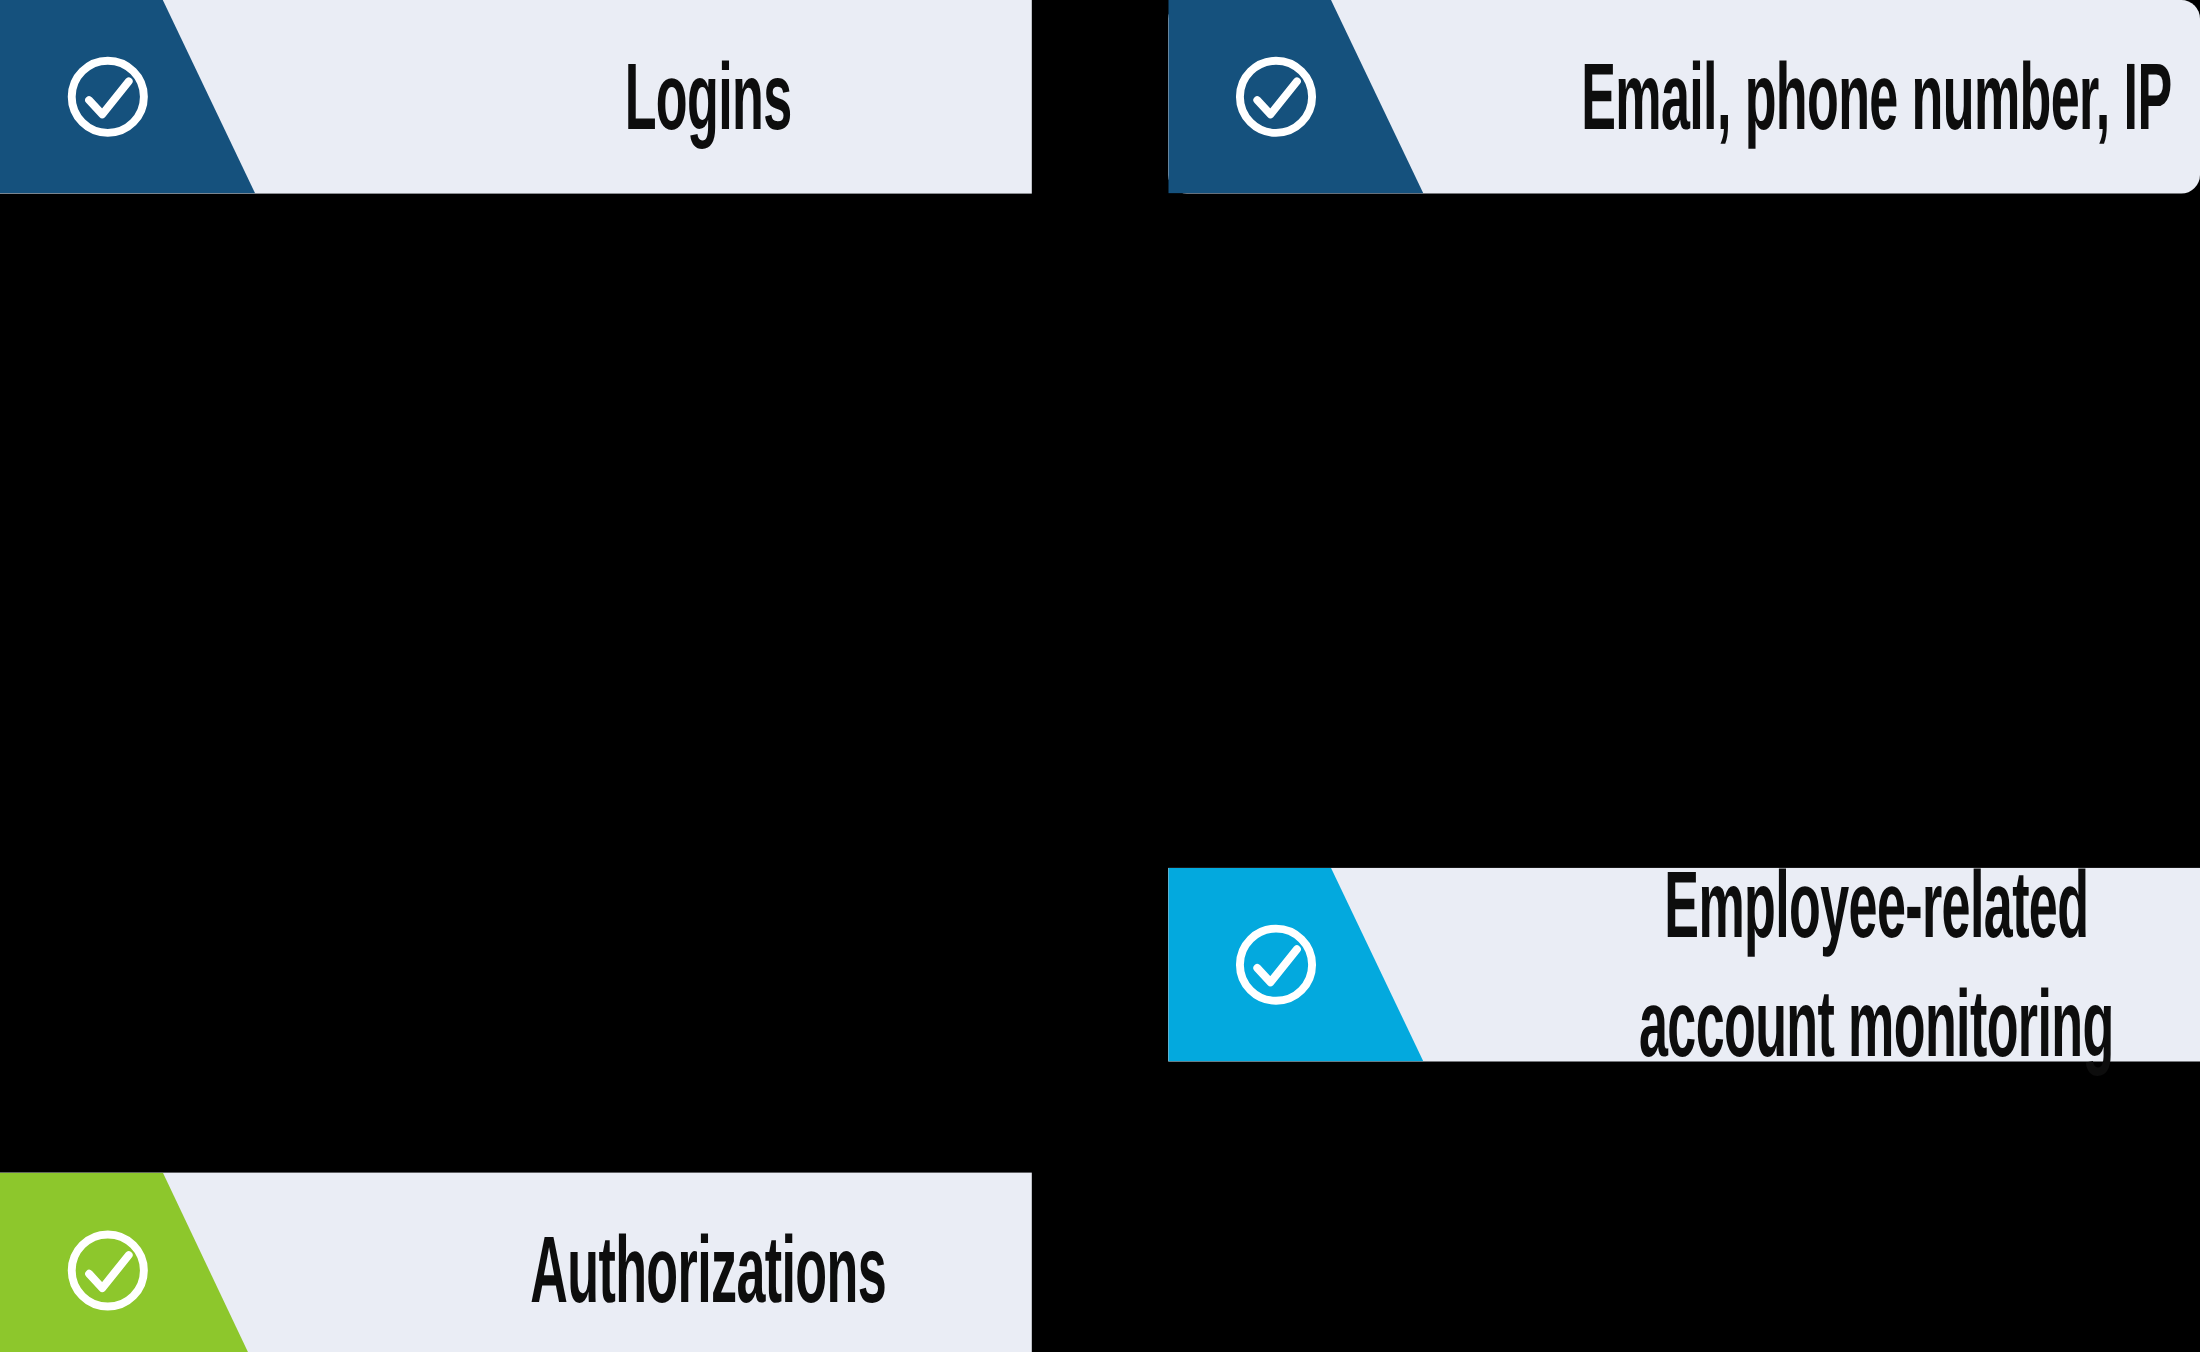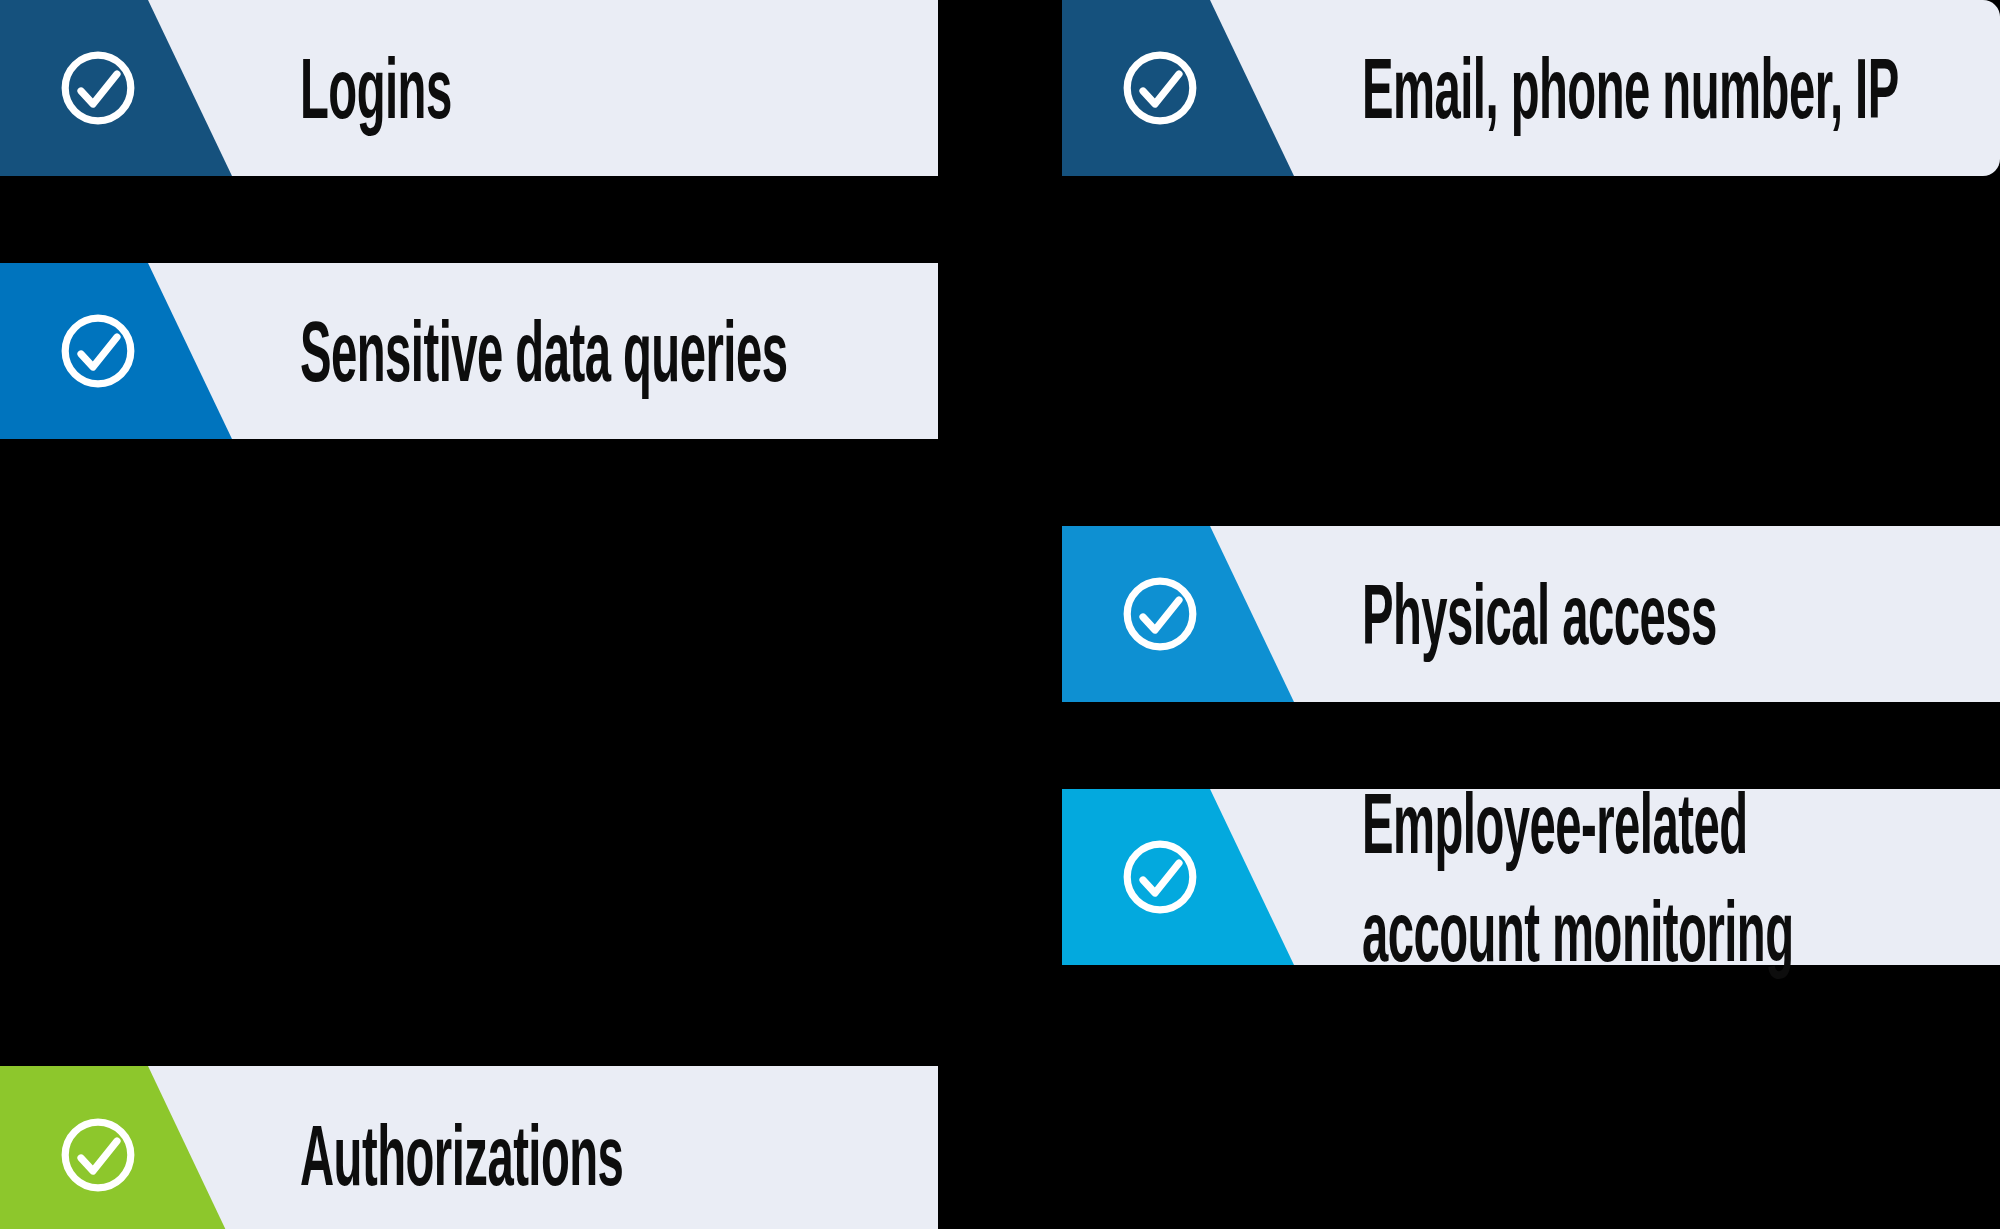--- a/index.html
+++ b/index.html
@@ -3,21 +3,21 @@
 <meta charset="utf-8">
 <style>
   html, body { margin: 0; padding: 0; }
   body {
     width: 2000px; height: 1229px;
     position: relative;
     background: #000000;
     overflow: hidden;
     font-family: "Liberation Sans", sans-serif;
   }
-  .col { position: absolute; top: 0; width: 938px; height: 1229px; }
+  .col { position: absolute; top: 0; width: 938px; height: 1229px; text-align: center; }
   .col-left  { left: 0; }
   .col-right { left: 1062px; }
 
   .row {
     position: absolute;
     left: 0;
     width: 938px; height: 176px;
     background: #EAEDF5;
   }
   .row.cut-bottom { height: 177px; }
@@ -59,30 +59,20 @@
     <div class="flag"></div>
     <span class="check">
       <svg viewBox="0 0 40 40">
           <circle cx="20" cy="20" r="16.4" fill="none" stroke="#fff" stroke-width="3.6"></circle>
           <path d="M11.5 21.5 L17.5 28 L29.5 13" fill="none" stroke="#fff" stroke-width="3.6" stroke-linecap="round" stroke-linejoin="round"></path>
         </svg>
     </span>
     <div class="label">Logins</div>
   </div>
 
-  <div class="row" style="top: 263px; --accent: #0074BE;">
-    <div class="flag"></div>
-    <span class="check">
-      <svg viewBox="0 0 40 40">
-          <circle cx="20" cy="20" r="16.4" fill="none" stroke="#fff" stroke-width="3.6"></circle>
-          <path d="M11.5 21.5 L17.5 28 L29.5 13" fill="none" stroke="#fff" stroke-width="3.6" stroke-linecap="round" stroke-linejoin="round"></path>
-        </svg>
-    </span>
-    <div class="label">Sensitive data queries</div>
-  </div>
 
 
 
   <div class="row cut-bottom" style="top: 1052px; margin-top: 14px; --accent: #8DC72C;">
     <div class="flag"></div>
     <span class="check">
       <svg viewBox="0 0 40 40">
           <circle cx="20" cy="20" r="16.4" fill="none" stroke="#fff" stroke-width="3.6"></circle>
           <path d="M11.5 21.5 L17.5 28 L29.5 13" fill="none" stroke="#fff" stroke-width="3.6" stroke-linecap="round" stroke-linejoin="round"></path>
         </svg>
@@ -99,30 +89,20 @@
     <span class="check">
       <svg viewBox="0 0 40 40">
           <circle cx="20" cy="20" r="16.4" fill="none" stroke="#fff" stroke-width="3.6"></circle>
           <path d="M11.5 21.5 L17.5 28 L29.5 13" fill="none" stroke="#fff" stroke-width="3.6" stroke-linecap="round" stroke-linejoin="round"></path>
         </svg>
     </span>
     <div class="label">Email, phone number, IP</div>
   </div>
 
 
-  <div class="row" style="top: 526px; --accent: #0E90D2;">
-    <div class="flag"></div>
-    <span class="check">
-      <svg viewBox="0 0 40 40">
-          <circle cx="20" cy="20" r="16.4" fill="none" stroke="#fff" stroke-width="3.6"></circle>
-          <path d="M11.5 21.5 L17.5 28 L29.5 13" fill="none" stroke="#fff" stroke-width="3.6" stroke-linecap="round" stroke-linejoin="round"></path>
-        </svg>
-    </span>
-    <div class="label">Physical access</div>
-  </div>
 
   <div class="row" style="top: 789px; --accent: #03A9DE;">
     <div class="flag"></div>
     <span class="check">
       <svg viewBox="0 0 40 40">
           <circle cx="20" cy="20" r="16.4" fill="none" stroke="#fff" stroke-width="3.6"></circle>
           <path d="M11.5 21.5 L17.5 28 L29.5 13" fill="none" stroke="#fff" stroke-width="3.6" stroke-linecap="round" stroke-linejoin="round"></path>
         </svg>
     </span>
     <div class="label">Employee-related

